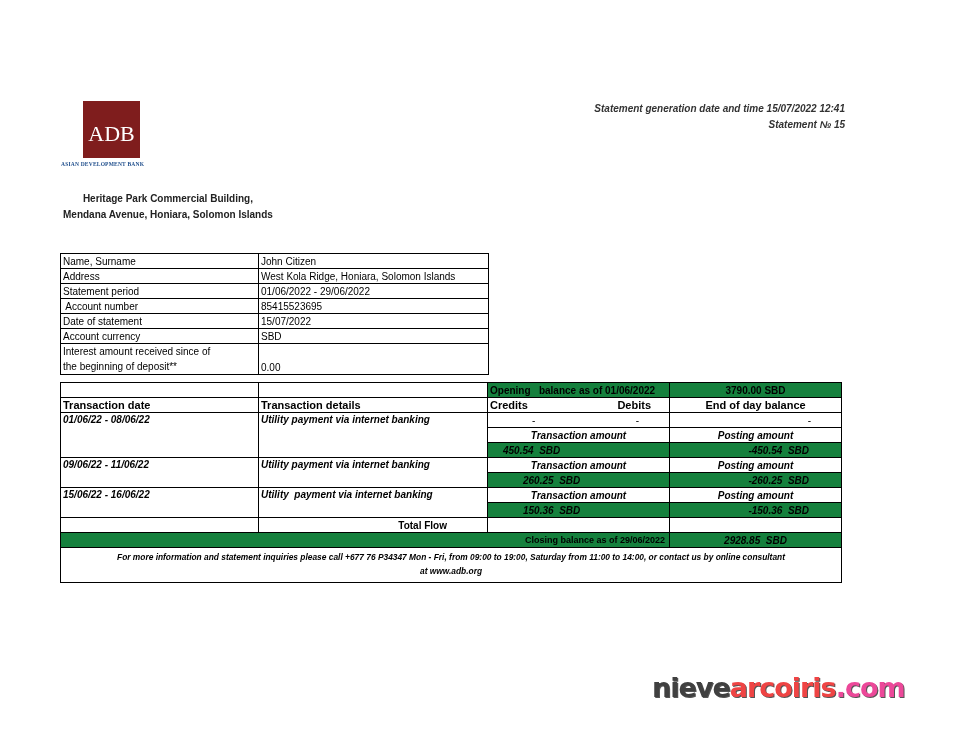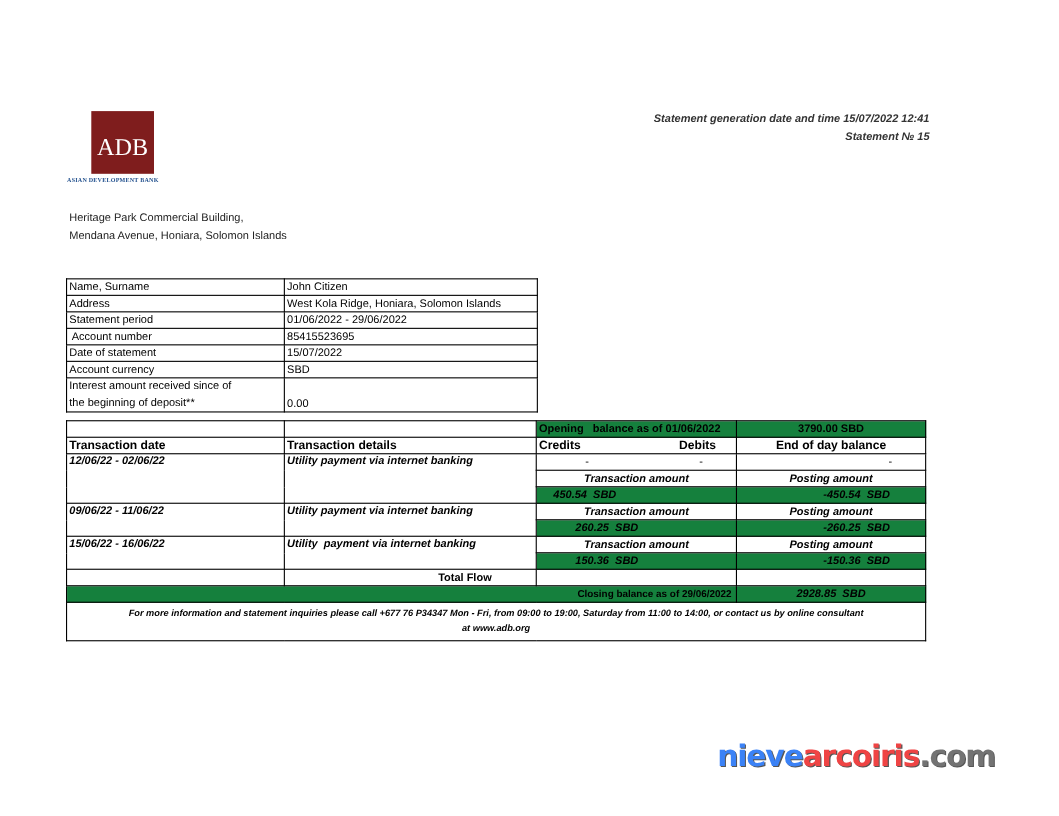--- a/index.html
+++ b/index.html
@@ -1,35 +1,35 @@
 <!DOCTYPE html>
 <html><head>
 <meta charset="utf-8">
 <style>
   html,body{margin:0;padding:0;background:#fff;}
   body{width:963px;height:742px;position:relative;overflow:hidden;font-family:"Liberation Sans",sans-serif;color:#000;}
   .logo-box{position:absolute;left:83px;top:101px;width:57px;height:57px;background:#7f1d1d;display:flex;align-items:center;justify-content:center;}
   .logo-text{color:#fff;font-family:"Liberation Serif",serif;font-size:22px;letter-spacing:0px;margin-top:8px;}
   .logo-sub{position:absolute;left:61px;top:161px;font-family:"Liberation Serif",serif;font-size:5.5px;font-weight:bold;color:#1f4e8c;letter-spacing:0.2px;}
-  .addr{position:absolute;left:63px;top:191px;font-size:10px;font-weight:normal;line-height:16px;color:#222;}
+  .addr{position:absolute;left:63px;top:191px;font-size:10px;font-weight:bold;line-height:16px;color:#222;text-align:center;}
   .gen{position:absolute;right:118px;top:101px;text-align:right;font-size:10px;font-weight:bold;font-style:italic;line-height:16px;color:#333;}
   table.t{position:absolute;left:60px;border-collapse:collapse;font-size:10px;}
   .t td{border:1px solid #000;padding:0 2px;height:14px;line-height:13px;white-space:nowrap;vertical-align:bottom;}
   #info{top:253px;}
   #info td.k{width:193px;}
   #info td.v{width:225px;}
   #trans{top:382px;}
   .b{font-weight:bold;}
   .i{font-style:italic;}
   .c{text-align:center;}
   .r{text-align:right;margin-top:24px;}
   .blue{background:#15803d;}
   .thick{border:1.6px solid #000 !important;}
   .wm{position:absolute;left:652px;top:672px;font-family:"DejaVu Sans",sans-serif;font-weight:bold;font-size:27px;letter-spacing:-1px;text-shadow:1px 1px 0 #555;}
-  .wm .y{color:#3b82f6;} .wm .o{color:#ef4444;} .wm .p{color:#737373;}
+  .wm .y{color:#404040;} .wm .o{color:#ef4444;} .wm .p{color:#ec4899;}
 </style>
 </head>
 <body>
 
 <div class="logo-box">
   <span class="logo-text">ADB</span>
 </div>
 <div class="logo-sub">ASIAN DEVELOPMENT BANK</div>
 
 <div class="addr">
@@ -95,21 +95,21 @@
   </tr>
   <tr>
     <td class="thick b" style="font-size:11px">Transaction date</td>
     <td class="thick b" style="font-size:11px">Transaction details</td>
     <td class="thick b" style="font-size:11px;border-right:none !important">Credits</td>
     <td class="thick b r" style="font-size:11px;border-left:none !important;padding-right:18px">Debits</td>
     <td class="thick b c" style="font-size:11px">End of day balance</td>
   </tr>
 
   <tr>
-    <td class="thick b i" rowspan="3" style="vertical-align:top">12/06/22 - 02/06/22</td>
+    <td class="thick b i" rowspan="3" style="vertical-align:top">01/06/22 - 08/06/22</td>
     <td class="thick b i" rowspan="3" style="vertical-align:top">Utility payment via internet banking</td>
     <td class="thick c" style="border-right:none !important">-</td>
     <td class="thick r" style="border-left:none !important;padding-right:30px">-</td>
     <td class="thick r" style="padding-right:30px">-</td>
   </tr>
   <tr>
     <td class="thick b i c" colspan="2">Transaction amount</td>
     <td class="thick b i c">Posting amount</td>
   </tr>
   <tr>

